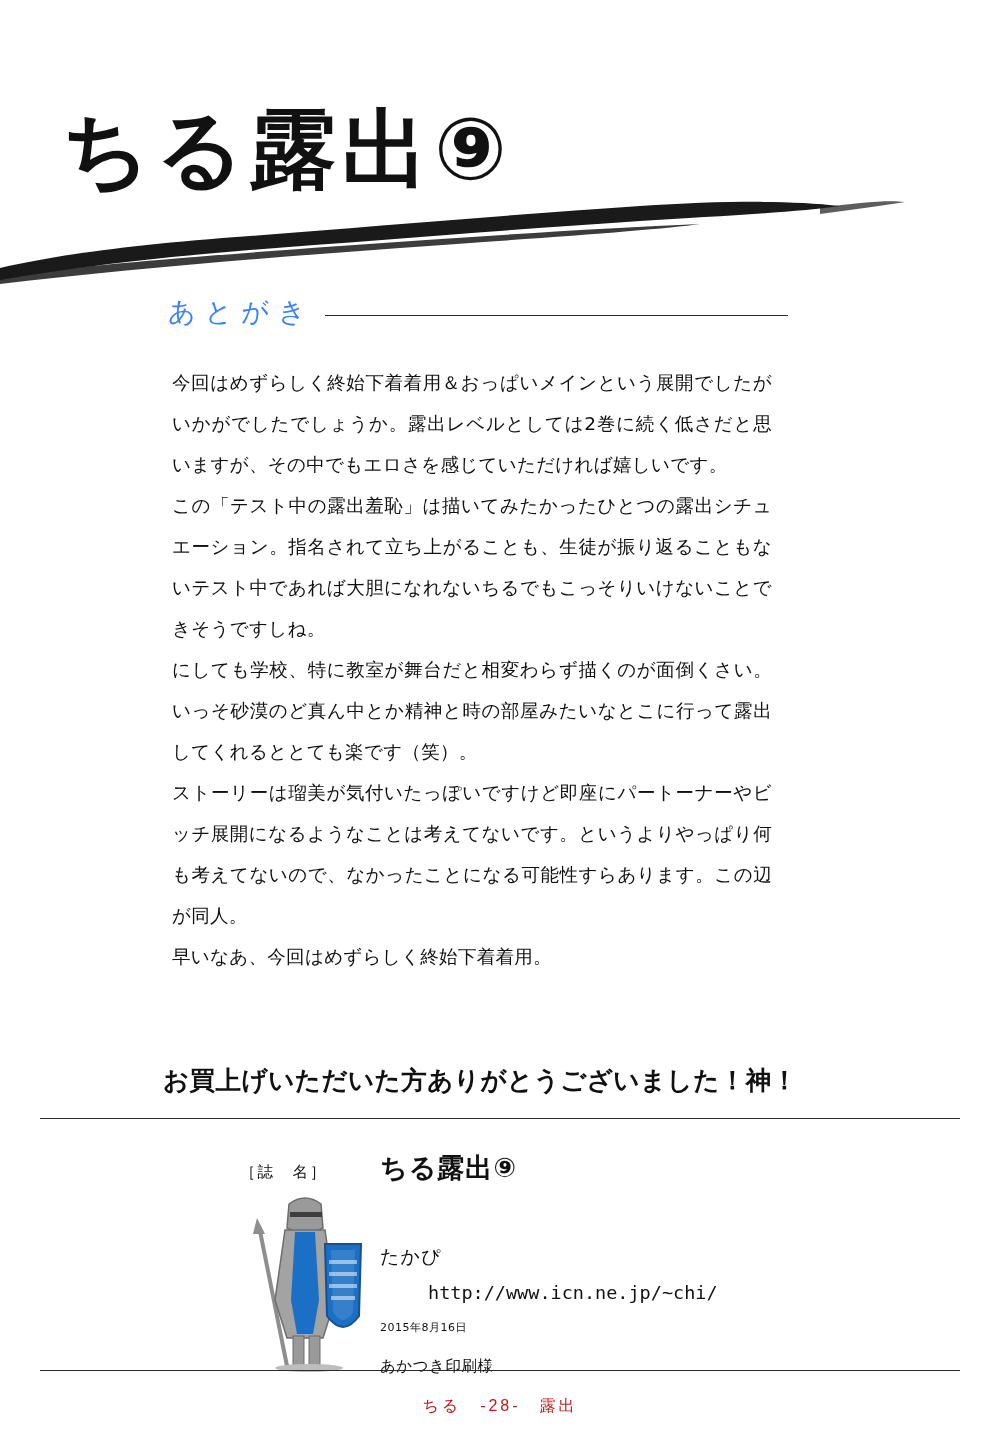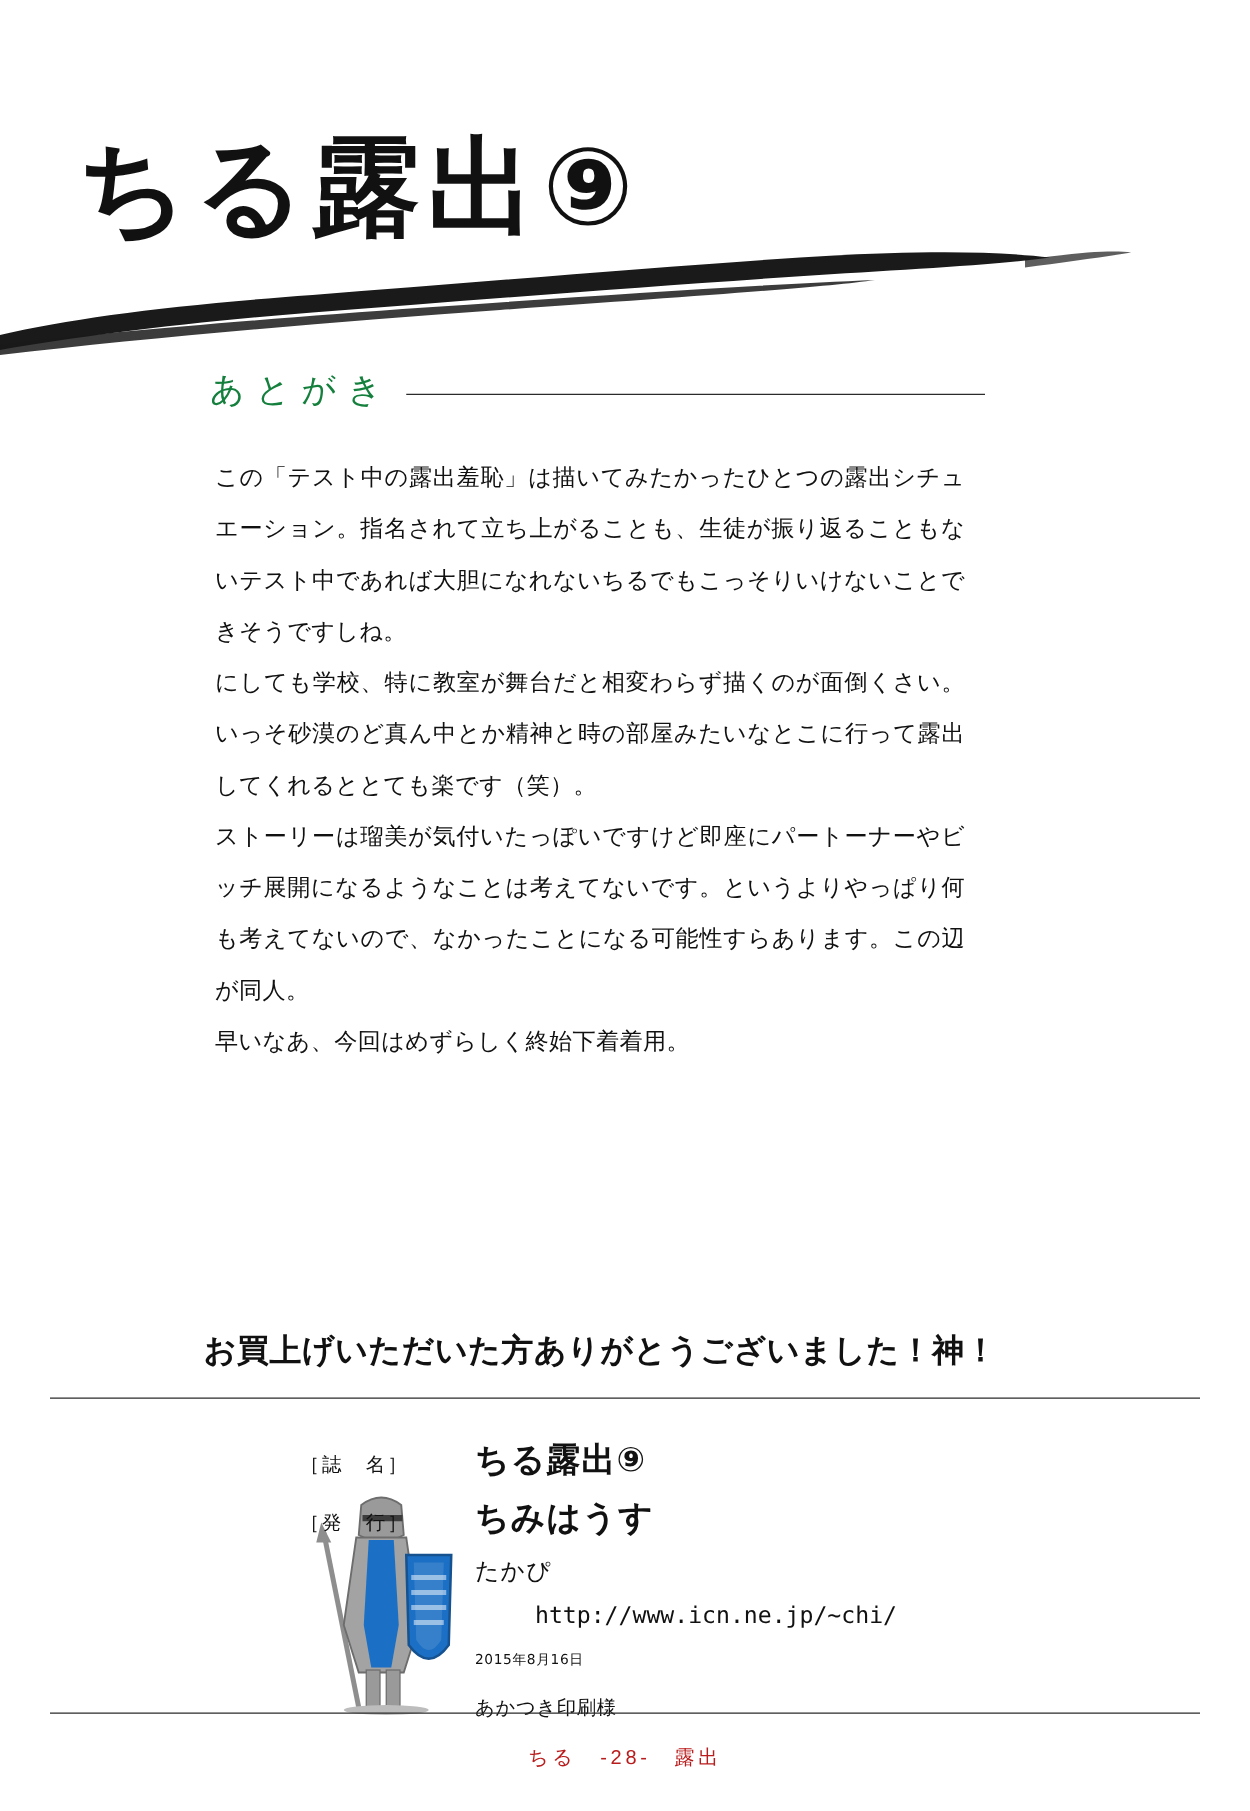--- a/index.html
+++ b/index.html
@@ -51,21 +51,21 @@
     width: 620px;
     height: 44px;
     display: flex;
     align-items: center;
   }
   #afterword-heading {
     font-family: "DejaVu Sans", sans-serif;
     font-size: 27px;
     letter-spacing: 9px;
     font-weight: 400;
-    color: #15803d;
+    color: #3b82f6;
     white-space: nowrap;
   }
   #afterword-rule {
     flex: 1 1 auto;
     height: 1px;
     background: #2b2b2b;
     margin-left: 10px;
     margin-top: 6px;
   }
 
@@ -197,20 +197,21 @@
     <path d="M820,28 C860,22 890,20 905,22 C880,26 850,30 820,34 Z" fill="#1a1a1a" opacity="0.7"></path>
   </svg>
 </div>
 
 <div id="afterword-heading-wrap">
   <span id="afterword-heading">あとがき</span>
   <span id="afterword-rule"></span>
 </div>
 
 <div id="body-text">
+  <p>今回はめずらしく終始下着着用＆おっぱいメインという展開でしたがいかがでしたでしょうか。露出レベルとしては2巻に続く低さだと思いますが、その中でもエロさを感じていただければ嬉しいです。</p>
   <p>この「テスト中の露出羞恥」は描いてみたかったひとつの露出シチュエーション。指名されて立ち上がることも、生徒が振り返ることもないテスト中であれば大胆になれないちるでもこっそりいけないことできそうですしね。</p>
   <p>にしても学校、特に教室が舞台だと相変わらず描くのが面倒くさい。いっそ砂漠のど真ん中とか精神と時の部屋みたいなとこに行って露出してくれるととても楽です（笑）。</p>
   <p>ストーリーは瑠美が気付いたっぽいですけど即座にパートーナーやビッチ展開になるようなことは考えてないです。というよりやっぱり何も考えてないので、なかったことになる可能性すらあります。この辺が同人。</p>
   <p>早いなあ、今回はめずらしく終始下着着用。</p>
 </div>
 
 <div id="thanks-line">お買上げいただいた方ありがとうございました！神！</div>
 
 <div id="colophon-rule-top"></div>
 
@@ -237,24 +238,20 @@
   <rect x="88" y="108" width="24" height="4" fill="#ffffff" opacity="0.5"></rect>
 
   <ellipse cx="66" cy="180" rx="34" ry="4" fill="#bdbdbd"></ellipse>
 </svg>
 
 <div id="colophon">
   <div class="colophon-row" id="row-magazine">
     <span class="colophon-label">［誌　名］</span>
     <span class="colophon-value">ちる露出⑨</span>
   </div>
-  <div class="colophon-row" id="row-publisher">
-    <span class="colophon-label">［発　行］</span>
-    <span class="colophon-value">ちみはうす</span>
-  </div>
   <div class="colophon-row" id="row-author">
     <span class="colophon-label"></span>
     <span class="colophon-value">たかぴ</span>
   </div>
   <div class="colophon-row" id="row-url">
     <span class="colophon-label"></span>
     <span class="colophon-value">http://www.icn.ne.jp/~chi/</span>
   </div>
   <div class="colophon-row" id="row-date">
     <span class="colophon-label"></span>

